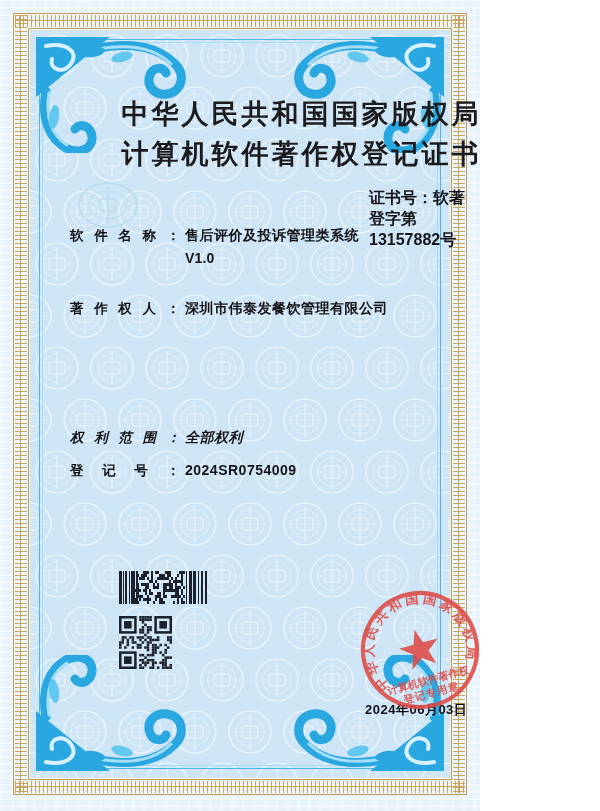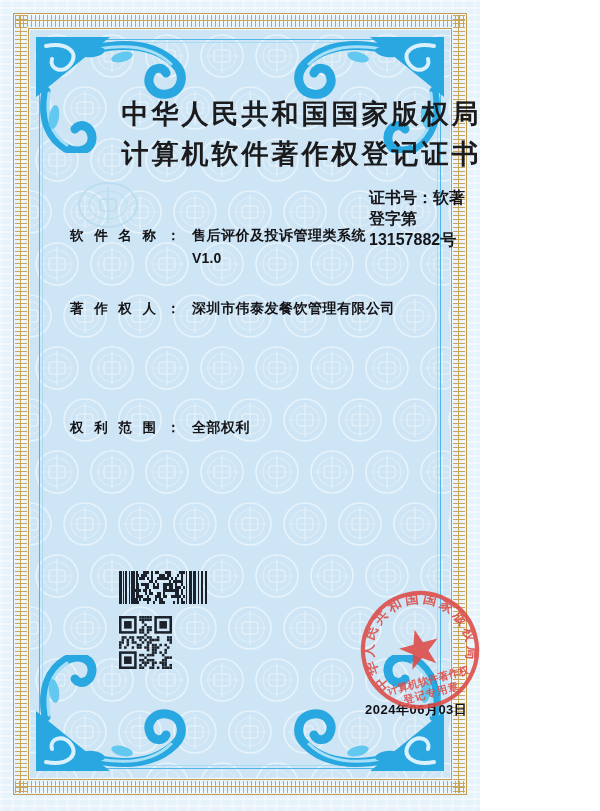--- a/index.html
+++ b/index.html
@@ -54,23 +54,23 @@
   .t1 { top:96px; } .t2 { top:136px; }
 
   .certno { position:absolute; left:369px; top:188px; font-size:16px; font-weight:700; color:#15151a; }
 
   .logo-wm { position:absolute; left:76px; top:179px; opacity:.85; }
 
   .field { position:absolute; left:70px; font-size:13.5px; font-weight:700; color:#141418;
     display:flex; align-items:flex-start; }
   .flabel { display:inline-block; width:110px; text-align:justify; text-align-last:justify;
     flex:0 0 110px; }
-  .fvalue { margin-left:12px; font-size:14px; letter-spacing:.5px; }
+  .fvalue { margin-left:5px; font-size:14px; letter-spacing:.5px; }
   .fvalue .v2 { margin-top:5px; letter-spacing:.2px; }
-  .f1 { top:227px; } .f2 { top:300px; } .f3 { top:391px; } .f4 { top:419px; } .f5 { top:462px; }
+  .f1 { top:227px; } .f2 { top:300px; } .f3 { top:391px; } .f4 { top:429px;font-style:italic; } .f5 { top:462px; }
 
   .statement { position:absolute; left:64px; top:495px; width:479px;
     font-size:13.5px; font-weight:700; color:#141418; line-height:29px;
     text-indent:2em; letter-spacing:.5px; text-align:justify; }
 
   .barcode { position:absolute; left:119px; top:571px; }
   .qrcode  { position:absolute; left:119px; top:616px; }
 
   .date { position:absolute; left:365px; top:701px; font-size:13px; font-weight:700;
     color:#101014; letter-spacing:.5px; }
@@ -180,20 +180,24 @@
       <div class="v2">V1.0</div>
     </span>
   </div>
   <div class="field f2">
     <span class="flabel">著作权人：</span>
     <span class="fvalue">深圳市伟泰发餐饮管理有限公司</span>
   </div>
   <div class="field f4">
     <span class="flabel">权利范围：</span>
     <span class="fvalue">全部权利</span>
+  </div>
+  <div class="field f5">
+    <span class="flabel">登记号：</span>
+    <span class="fvalue">2024SR0754009</span>
   </div>
 
 
   <svg class="barcode" width="88" height="33" xmlns="http://www.w3.org/2000/svg">
       <rect x="0" y="0" width="3" height="33" fill="#1c222b"></rect>
       <rect x="4" y="0" width="1" height="33" fill="#1c222b"></rect>
       <rect x="6" y="0" width="2" height="33" fill="#1c222b"></rect>
       <rect x="10" y="0" width="1" height="33" fill="#1c222b"></rect>
       <rect x="12" y="0" width="4" height="33" fill="#1c222b"></rect>
       <rect x="17" y="0" width="2" height="33" fill="#1c222b"></rect>

